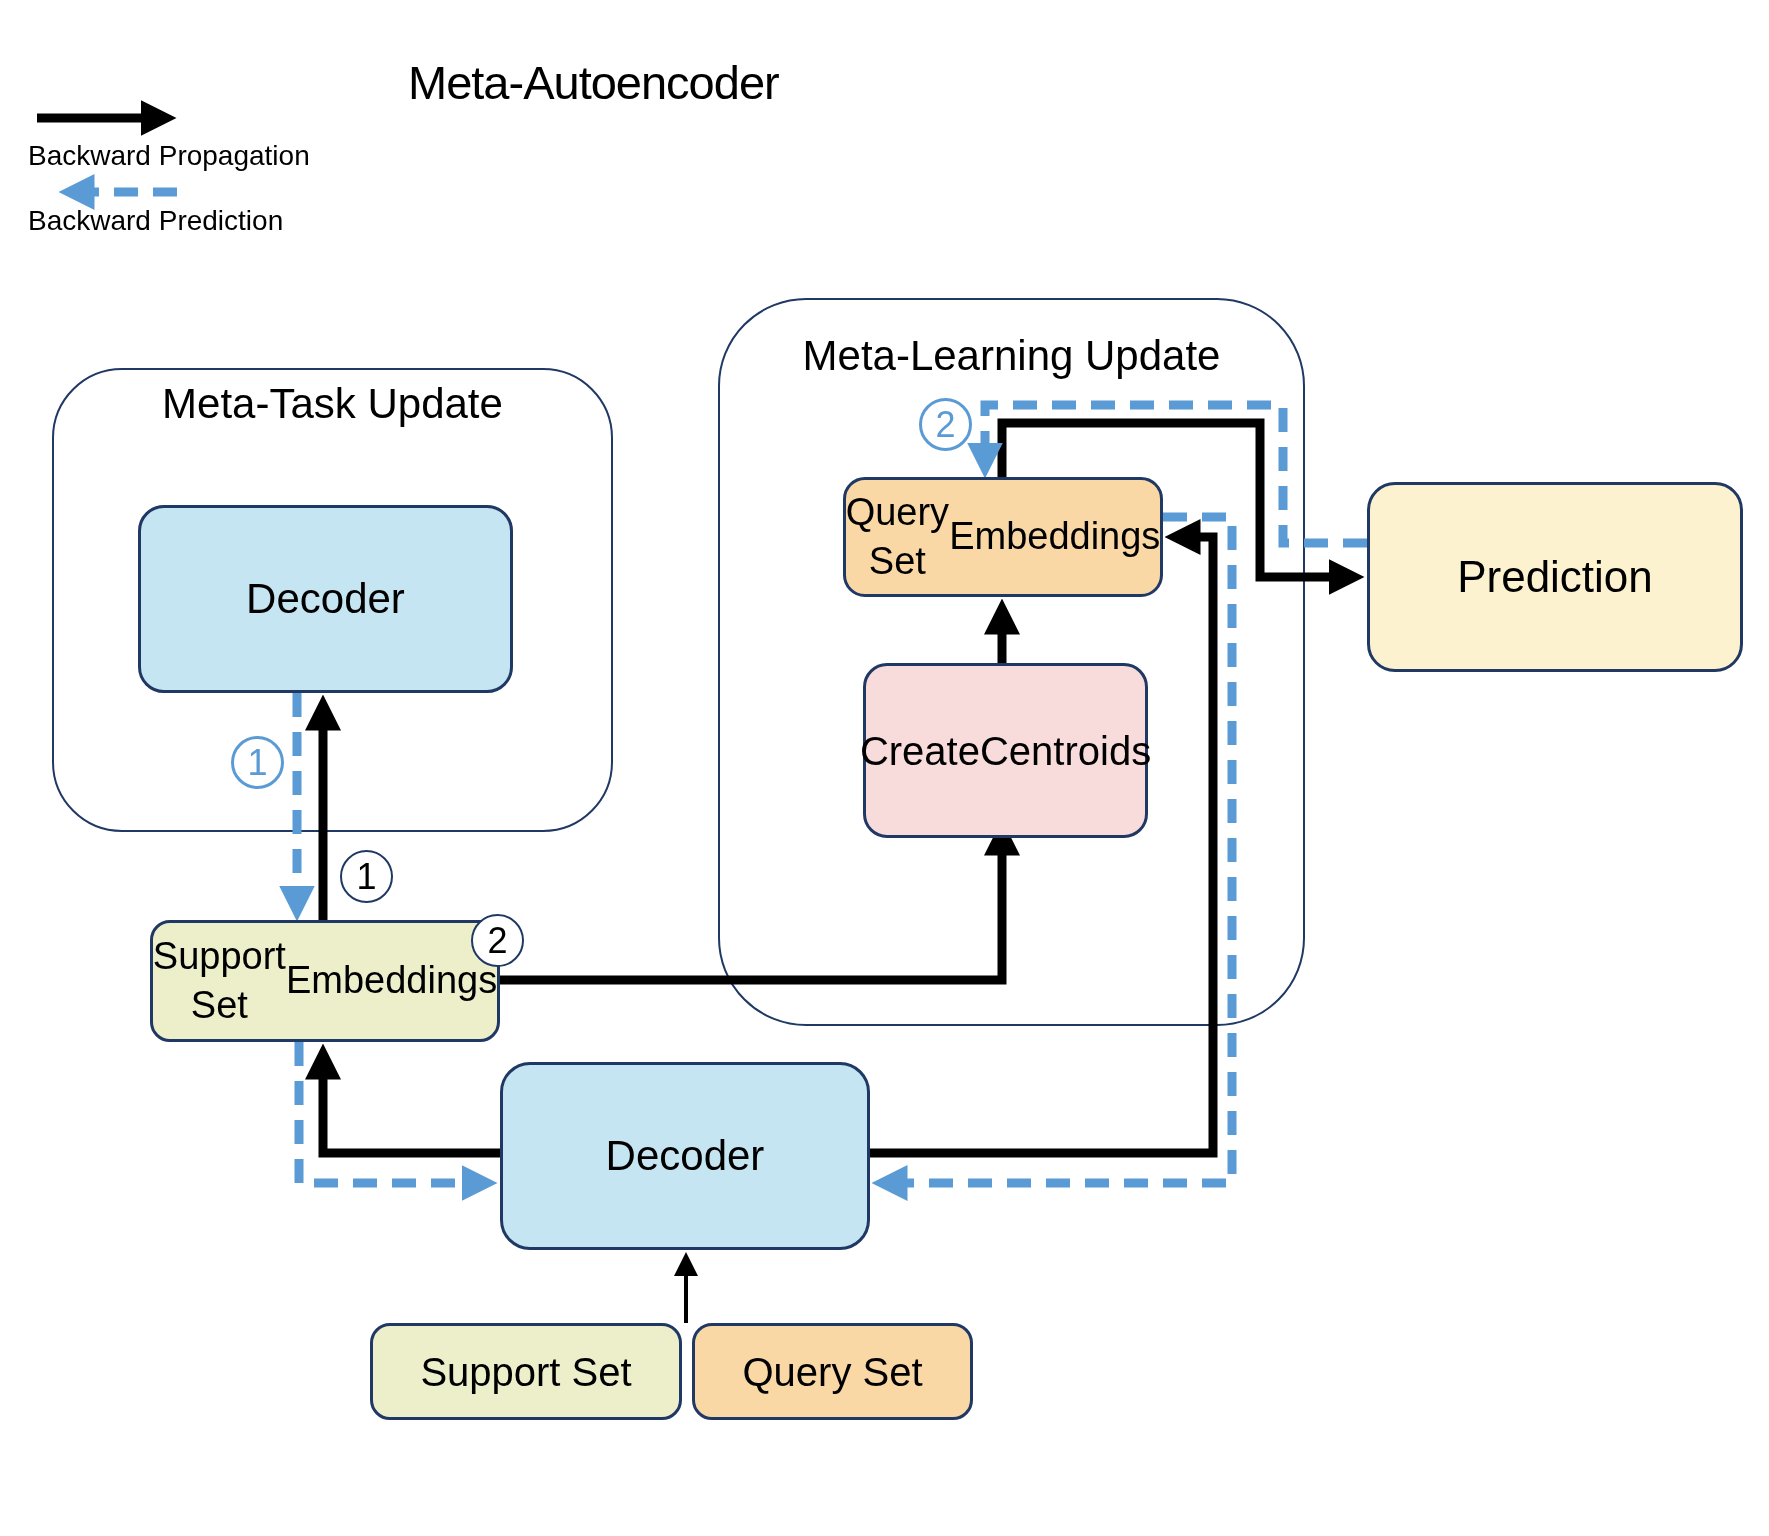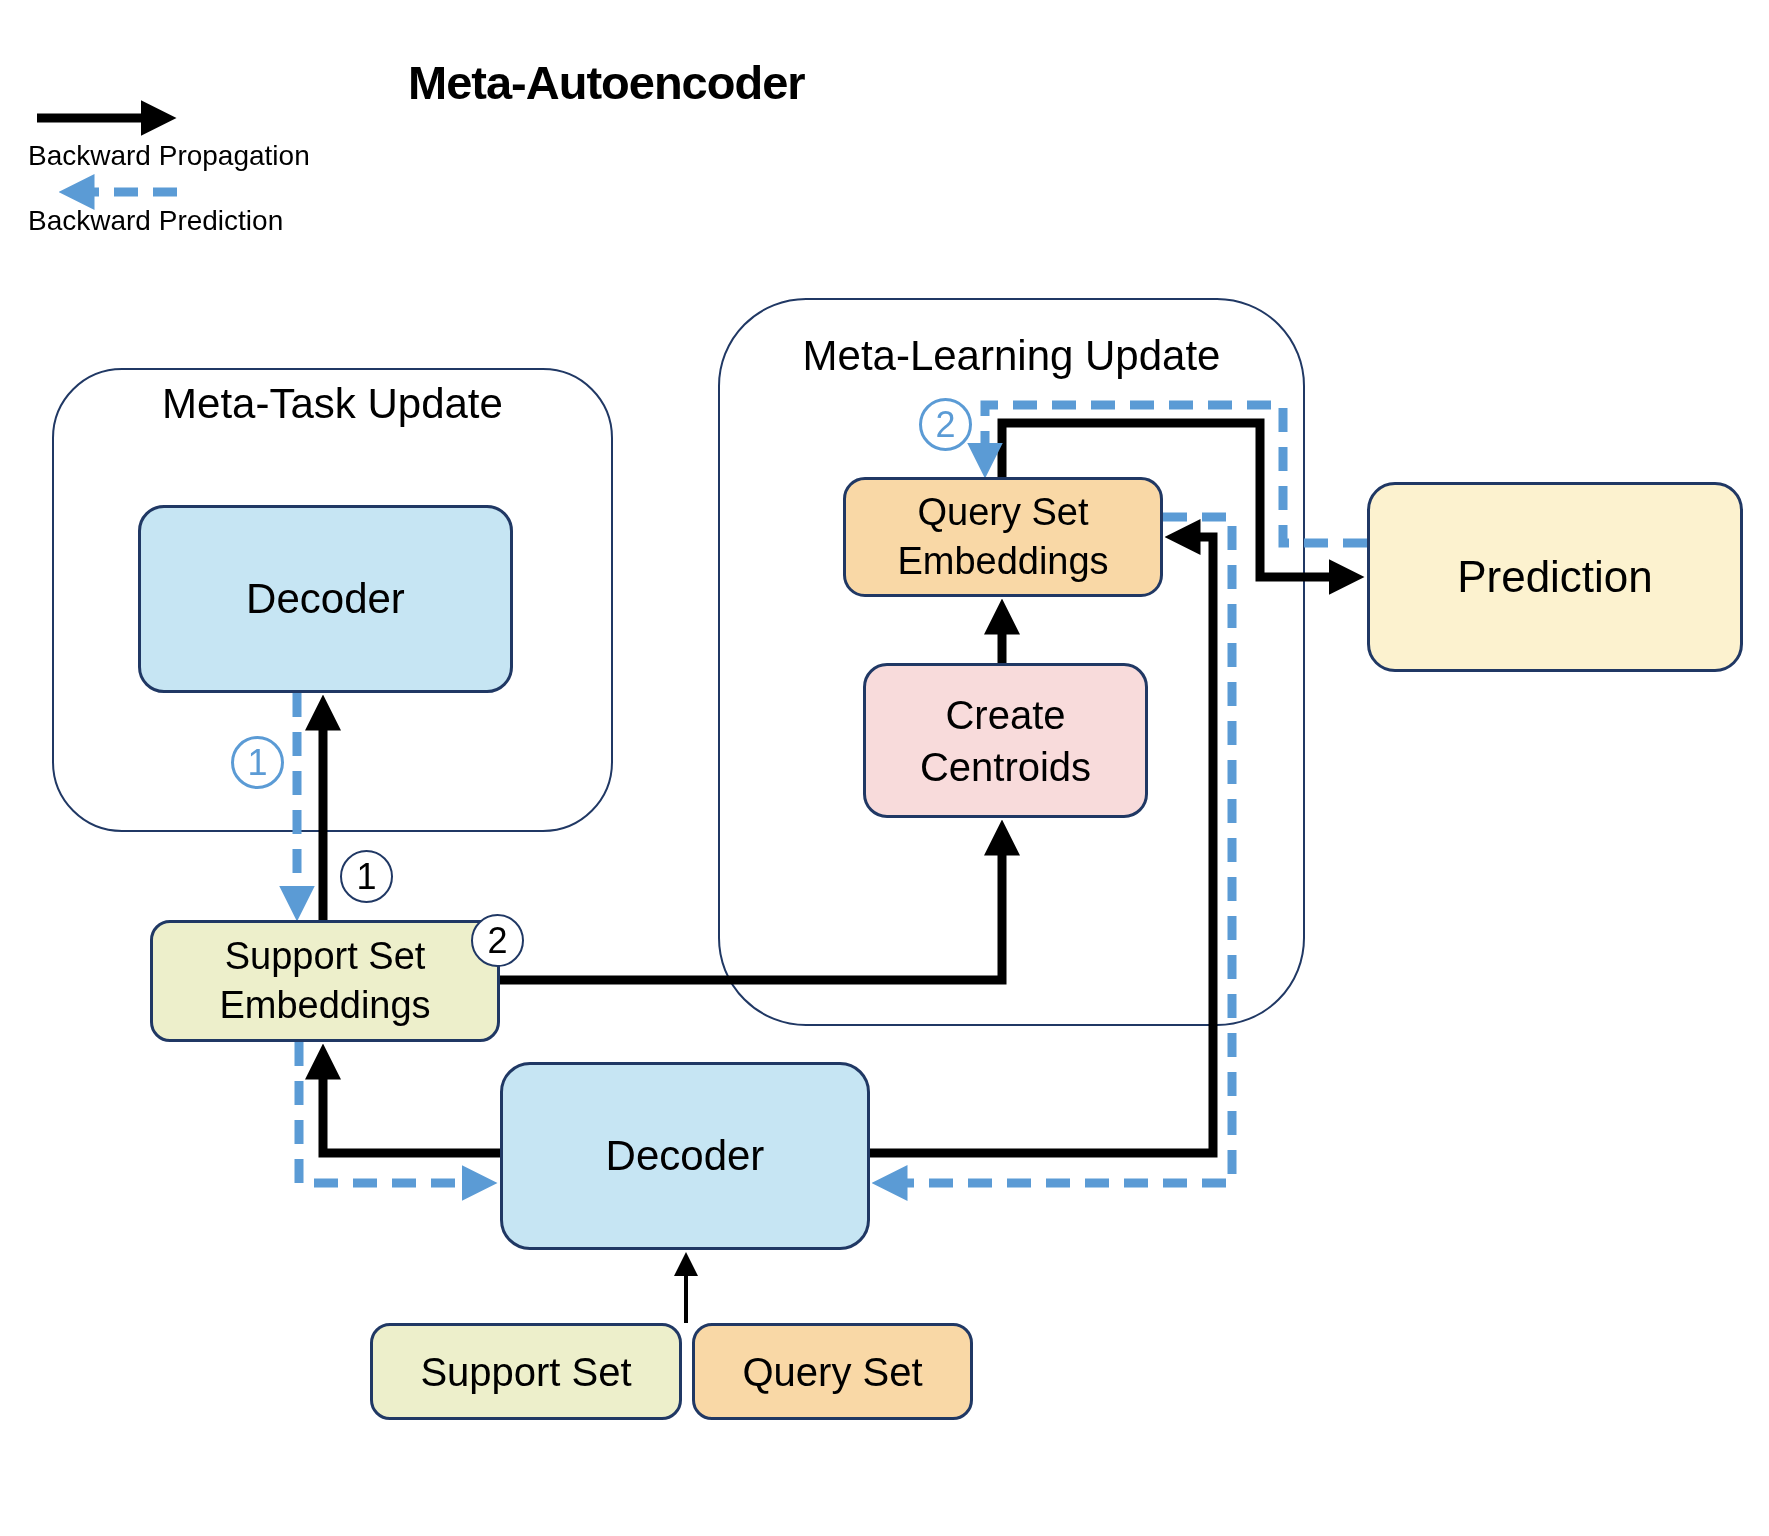--- a/index.html
+++ b/index.html
@@ -4,25 +4,25 @@
 <style>
   :root{
     --navy:#203864; --blue:#5B9BD5; --ink:#000000;
     --fill-blue:#C6E5F3; --fill-green:#EDEFCB; --fill-orange:#F9D8A6;
     --fill-pink:#F8DBDB; --fill-cream:#FCF2CF;
   }
   *{box-sizing:border-box;margin:0;padding:0}
   body{width:1769px;height:1536px;position:relative;background:#fff;
        font-family:"Liberation Sans",sans-serif;color:#000;overflow:hidden}
   .abs{position:absolute}
-  .title{left:408px;top:55px;font-size:47px;font-weight:700;letter-spacing:-1px;z-index:4}
+  .title{left:408px;top:55px;font-size:47px;font-weight:400;letter-spacing:-1px;z-index:4}
   .legend-label{font-size:28px;z-index:4}
   .container{position:absolute;border:2.5px solid var(--navy);background:transparent;z-index:1}
   .container .clabel{width:100%;text-align:center;font-size:42px}
-  .node{position:absolute;border:3px solid var(--navy);display:flex;flex-direction:column;
+  .node{position:absolute;border:3px solid var(--navy);display:flex;flex-direction:row;
         align-items:center;justify-content:center;text-align:center;z-index:3;line-height:1.3}
   .blue{background:var(--fill-blue)} .green{background:var(--fill-green)}
   .orange{background:var(--fill-orange)} .pink{background:var(--fill-pink)}
   .cream{background:var(--fill-cream)}
   svg.wires{position:absolute;left:0;top:0;z-index:2}
   .fw{stroke:var(--ink);stroke-width:9;fill:none}
   .fw-thin{stroke:var(--ink);stroke-width:4;fill:none}
   .bw{stroke:var(--blue);stroke-width:9;fill:none;stroke-dasharray:24 15}
   .mk-black{fill:var(--ink)} .mk-blue{fill:var(--blue)}
   .stepnum{position:absolute;width:53px;height:53px;border-radius:50%;background:#fff;
@@ -77,21 +77,21 @@
 
 <div class="node blue" style="left:138px;top:505px;width:375px;height:188px;border-radius:26px;font-size:42px">
   <span>Decoder</span>
 </div>
 
 <div class="node orange" style="left:843px;top:477px;width:320px;height:120px;border-radius:22px;font-size:38px">
   <span>Query Set</span>
   <span>Embeddings</span>
 </div>
 
-<div class="node pink" style="left:863px;top:663px;width:285px;height:155px;border-radius:24px;font-size:40px">
+<div class="node pink" style="left:863px;top:663px;width:285px;height:175px;border-radius:24px;font-size:40px">
   <span>Create</span>
   <span>Centroids</span>
 </div>
 
 <div class="node cream" style="left:1367px;top:482px;width:376px;height:190px;border-radius:28px;font-size:44px">
   <span>Prediction</span>
 </div>
 
 <div class="node green" style="left:150px;top:920px;width:350px;height:122px;border-radius:20px;font-size:38px">
   <span>Support Set</span>

